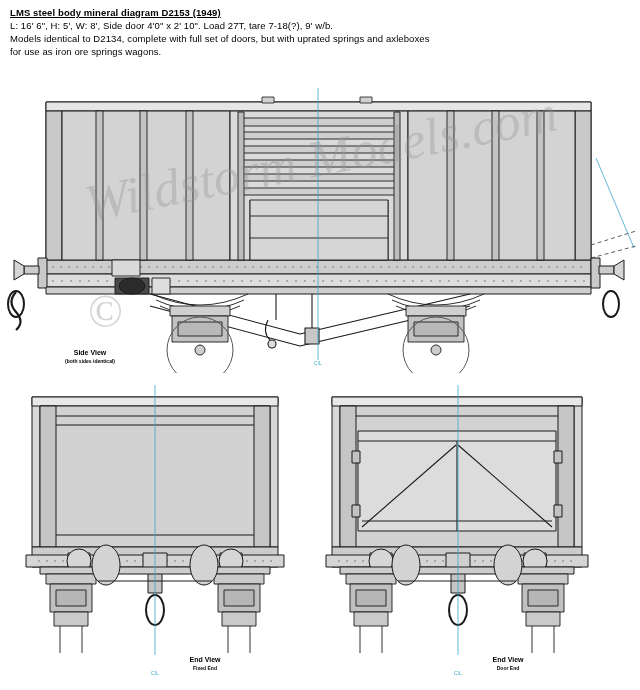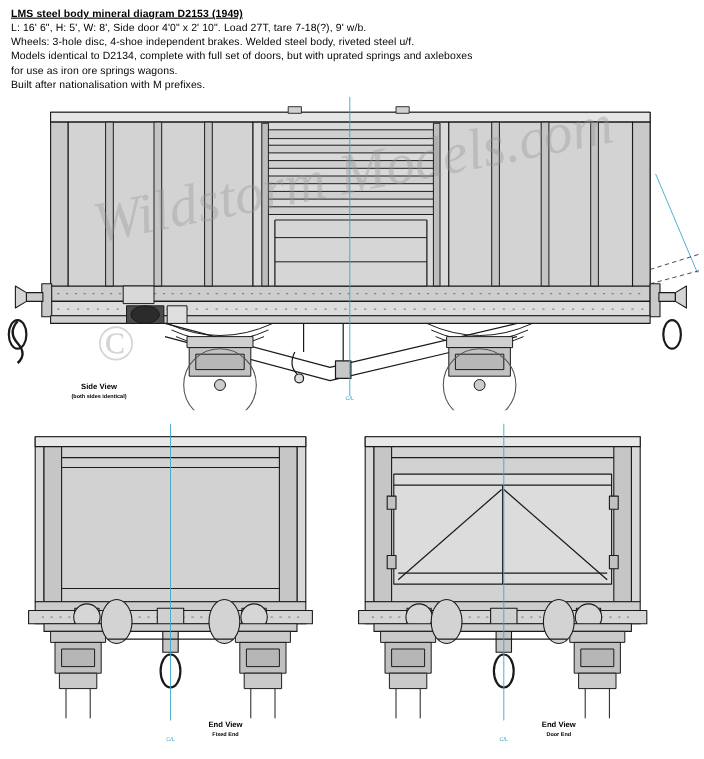--- a/index.html
+++ b/index.html
@@ -25,24 +25,22 @@
   svg{display:block;}
 </style>
 </head>
 <body>
 
 <div id="page">
 
   <div class="hdr">
     <div class="title">LMS steel body mineral  diagram D2153  (1949)</div>
     <div class="line">L: 16' 6",  H: 5',  W: 8',  Side door 4'0" x 2' 10". Load 27T,  tare 7-18(?),   9' w/b.</div>
-    <div class="line">Wheels: 3-hole disc,  4-shoe independent brakes. Welded steel body,  riveted steel u/f.</div>
     <div class="line">Models identical to D2134, complete with full set of doors, but with uprated springs and axleboxes</div>
     <div class="line">for use as iron ore springs wagons.</div>
-    <div class="line">Built after nationalisation with M prefixes.</div>
   </div>
 
   <div class="panel" style="left:0;top:88px;width:640px;height:285px;">
     <svg width="640" height="285" viewBox="0 0 640 285">
       <g fill="none" stroke="#1a1a1a" stroke-width="1" stroke-linejoin="round">
 
         <rect x="46" y="14" width="545" height="158" fill="#d8d8d8"></rect>
 
         <rect x="46" y="14" width="545" height="9" fill="#e6e6e6"></rect>
 

